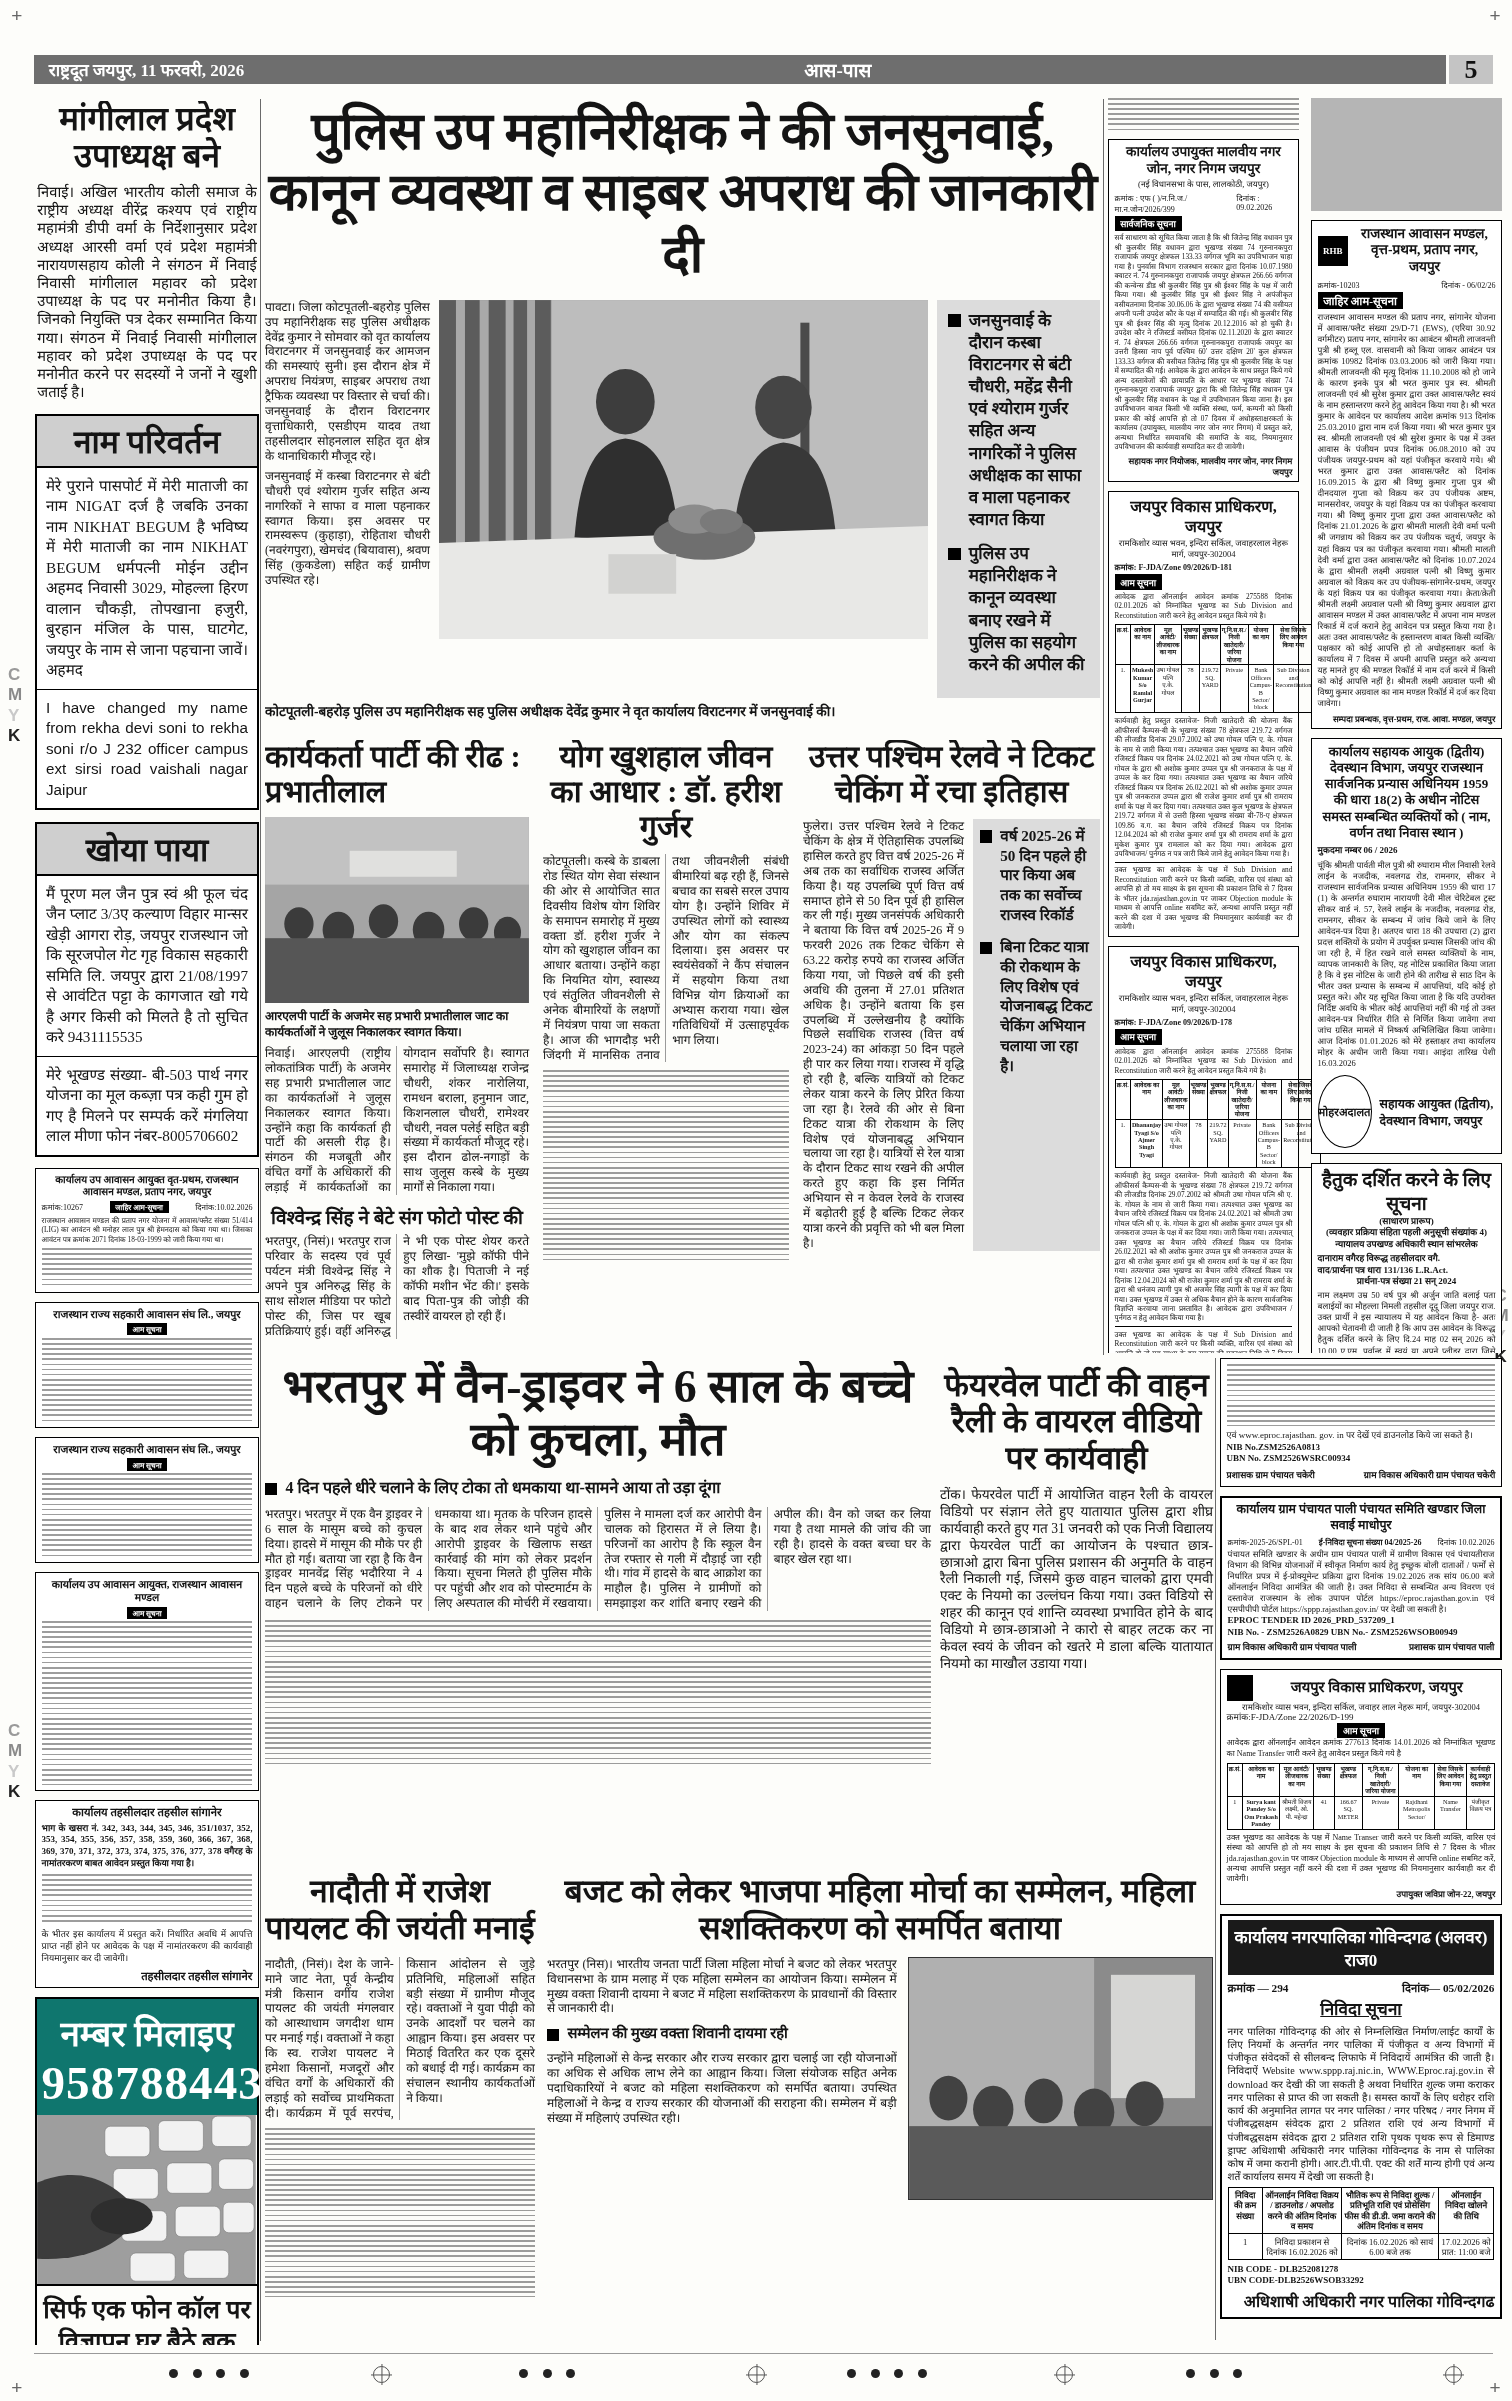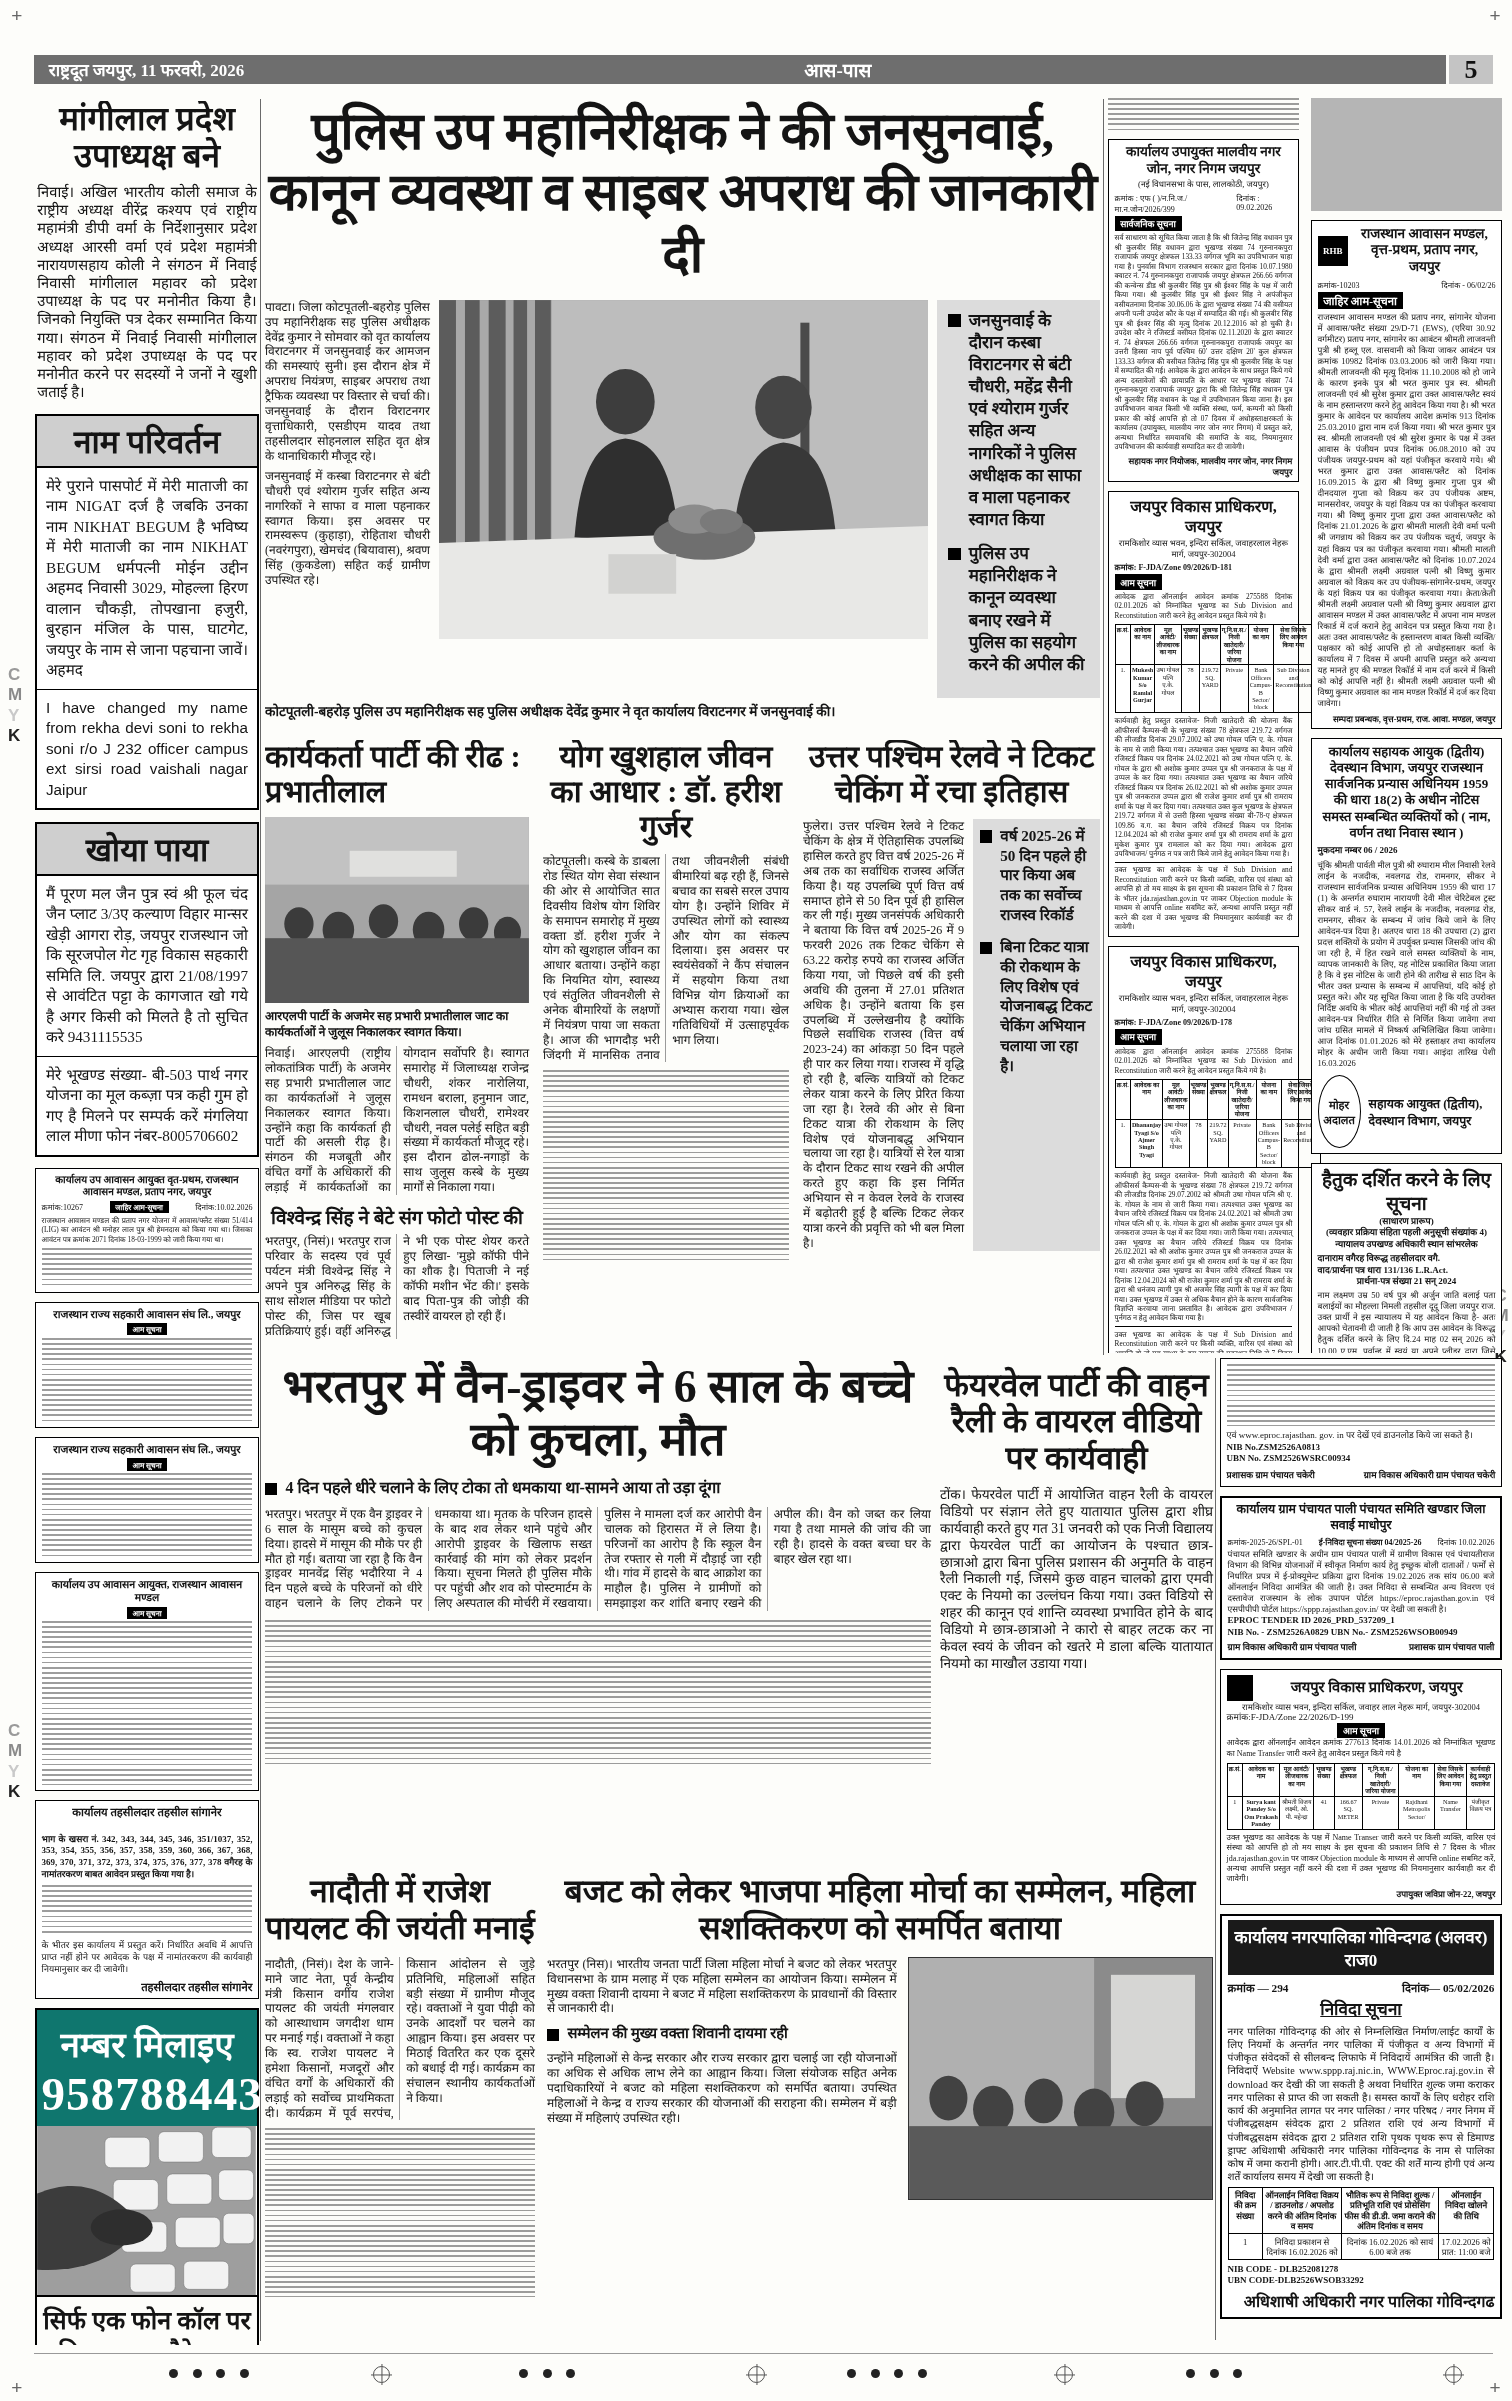--- a/index.html
+++ b/index.html
@@ -41,21 +41,21 @@
   .dz{background:repeating-linear-gradient(to bottom,#4d4d4d 0 1.7px,transparent 1.7px 5.1px);opacity:.55}
   .graybox{background:#dcdcdc;padding:10.2px 11.3px}
   .bullet{display:flex;gap:8px;font-weight:bold;font-size:17px;line-height:1.3;margin-bottom:12.4px}
   .bullet .sq{flex:0 0 12.4px;width:12.4px;height:12.4px;background:#000;margin-top:4.5px}
   .caption{font-weight:bold;font-size:13.6px;line-height:1.3;margin-top:4.5px}
   .cols2{column-count:2;column-gap:12.4px;column-rule:0.6px solid #9a9a9a}
   .cols4{column-count:4;column-gap:12.4px;column-rule:0.6px solid #9a9a9a}
   table.mini{border-collapse:collapse;width:100%;margin:3.4px 0}
   table.mini th,table.mini td{border:0.6px solid #000;font-size:6.2px;line-height:1.2;padding:1.1px;text-align:center;vertical-align:top}
   table.big th,table.big td{font-size:8.5px;padding:2.3px}
-  .seal{width:73px;height:73px;border:1.7px solid #000;border-radius:50%;display:flex;flex-direction:column;
+  .seal{width:73px;height:73px;border:1.7px solid #000;border-radius:50%;display:flex;flex-direction:row;
         align-items:center;justify-content:center;font-weight:bold;font-size:11.3px}
   .cmyk{position:absolute;display:flex;flex-direction:column;gap:3.4px;font-family:"Liberation Sans",sans-serif;
         font-size:17px;font-weight:bold;line-height:1}
   .cmyk span:nth-child(1){color:#9a9a9a}.cmyk span:nth-child(2){color:#8a8a8a}
   .cmyk span:nth-child(3){color:#c9c9c9}.cmyk span:nth-child(4){color:#222}
   .numad-top{background:#0f766e;color:#fff;text-align:center;padding:10.2px 4.5px 4.5px}
   .numad-top .t{font-size:35px;font-weight:bold}
   .numad-top .n{font-size:47px;font-weight:bold;letter-spacing:1.1px}
   .numad-tag{border:1.7px solid #000;text-align:center;font-size:25px;font-weight:bold;line-height:1.3;padding:8px 4.5px}
   .crop{position:absolute;font-size:19px;color:#666;font-family:"Liberation Sans",sans-serif}
@@ -148,21 +148,21 @@
     </div>
 
     <div class="notice">
       <div class="ntitle" style="font-size:10.7px">कार्यालय उप आवासन आयुक्त, राजस्थान आवासन मण्डल</div>
       <div class="c" style="margin:2.3px 0"><span class="invtag" style="font-size:7.3px">आम सूचना</span></div>
       <div class="dz" style="height:164px"></div>
     </div>
 
     <div class="notice">
       <div class="ntitle" style="font-size:11.3px">कार्यालय तहसीलदार तहसील सांगानेर</div>
-      <p class="small j b" style="margin-top:14px">भाग के खसरा नं. 342, 343, 344, 345, 346, 351/1037, 352, 353, 354, 355, 356, 357, 358, 359, 360, 366, 367, 368, 369, 370, 371, 372, 373, 374, 375, 376, 377, 378 वगैरह के नामांतरकरण बाबत आवेदन प्रस्तुत किया गया है।</p>
+      <p class="small j b" style="margin-top:3px">भाग के खसरा नं. 342, 343, 344, 345, 346, 351/1037, 352, 353, 354, 355, 356, 357, 358, 359, 360, 366, 367, 368, 369, 370, 371, 372, 373, 374, 375, 376, 377, 378 वगैरह के नामांतरकरण बाबत आवेदन प्रस्तुत किया गया है।</p>
       <div class="dz" style="height:51px;margin:4.5px 0"></div>
       <p class="small j">के भीतर इस कार्यालय में प्रस्तुत करें। निर्धारित अवधि में आपत्ति प्राप्त नहीं होने पर आवेदक के पक्ष में नामांतरकरण की कार्यवाही नियमानुसार कर दी जावेगी।</p>
       <div class="sign" style="font-size:11.3px">तहसीलदार तहसील सांगानेर</div>
     </div>
 
     <div style="border:2.3px solid #000">
       <div class="numad-top">
         <div class="t">नम्बर मिलाइए</div>
         <div class="n">9587884433</div>
       </div>

